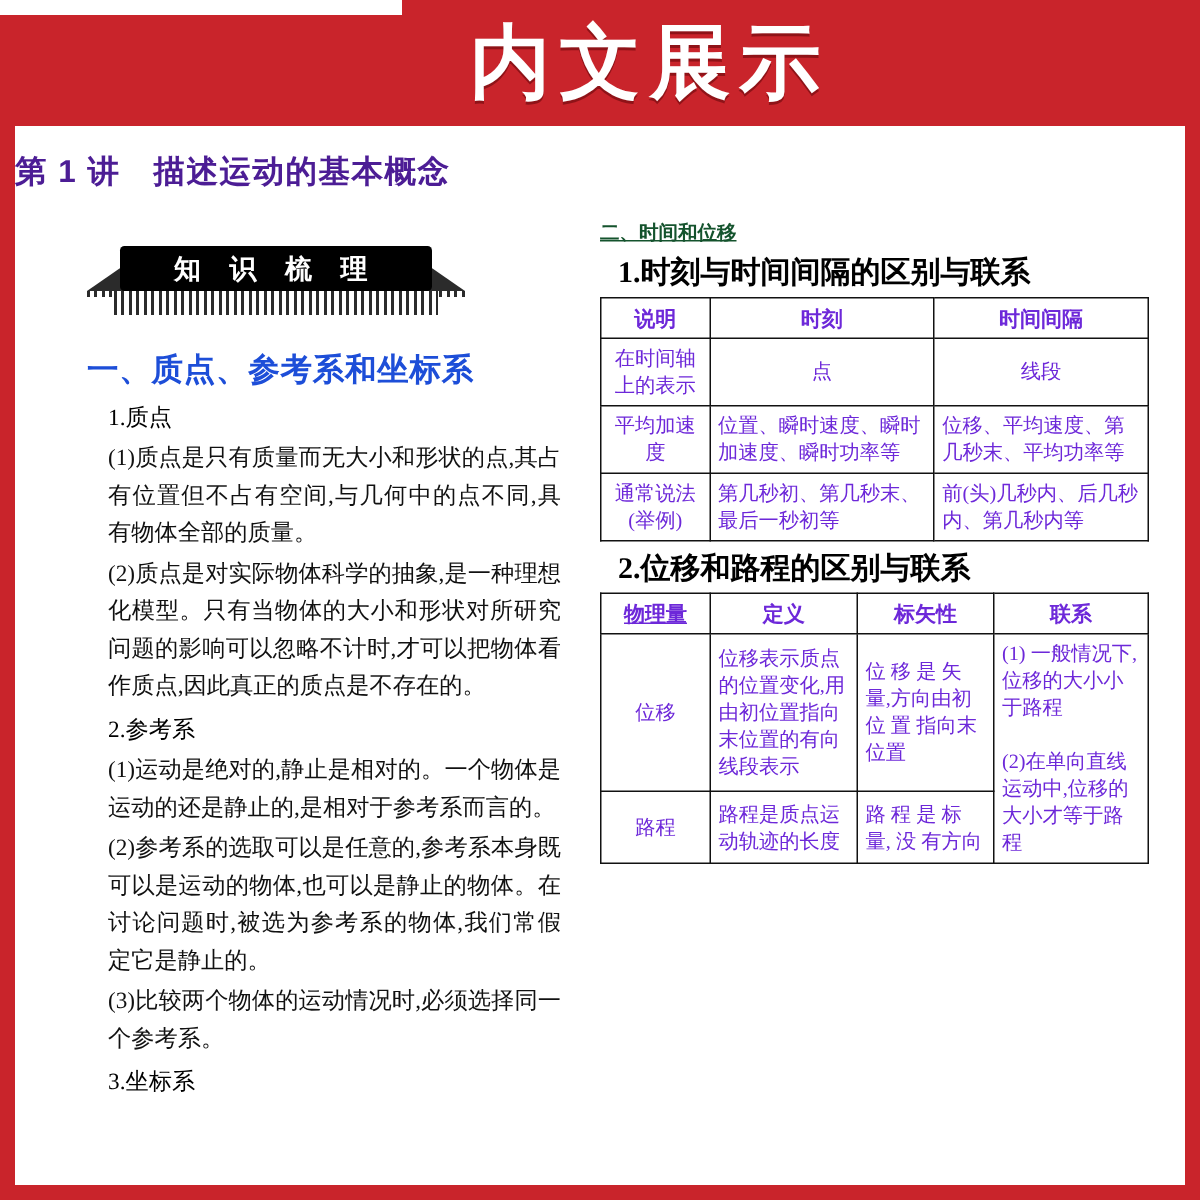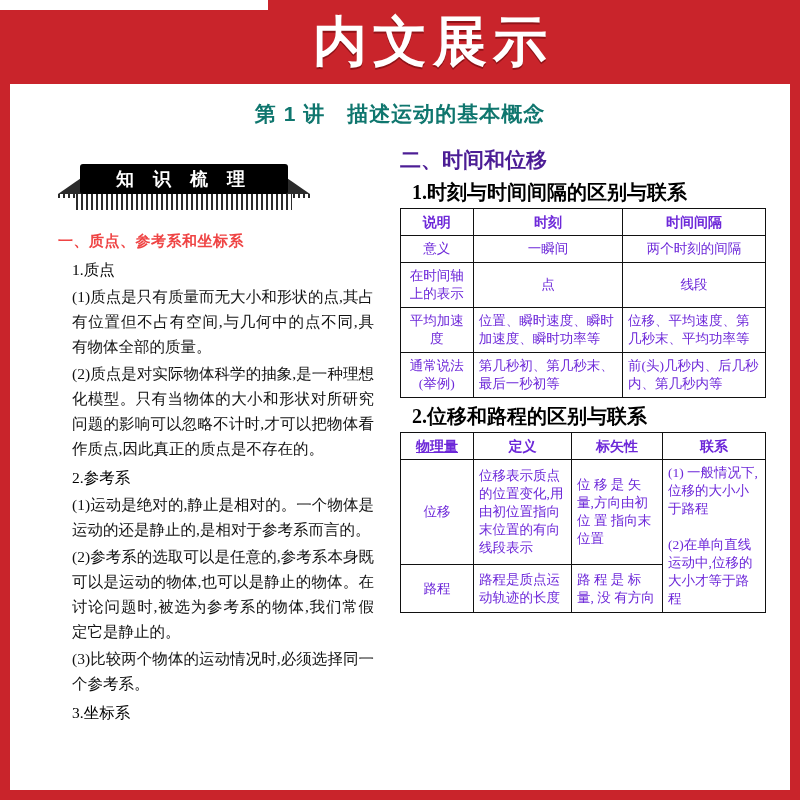--- a/index.html
+++ b/index.html
@@ -36,25 +36,24 @@
   .banner-notch2{
     position:absolute;left:0;top:0;width:10px;height:10px;background:#ffffff;
   }
   
   .paper{
     position:absolute;left:10px;top:84px;
     width:780px;height:706px;
     background:#ffffff;
   }
   .chapter-title{
-    text-align:center;
     font-family:"Liberation Sans", sans-serif;
     font-weight:bold;
     font-size:21px;
-    color:#0f766e;
+    color:#4c1d95;
     padding-top:16px;
     letter-spacing:1px;
   }
   .cols{
     position:absolute;left:0;top:58px;
     width:780px;height:648px;
     display:flex;
   }
   .col-left{
     width:378px;
@@ -110,46 +109,47 @@
   }
   .kn-hatch2{
     position:absolute;left:0px;top:40px;
     width:252px;height:4px;
     background:repeating-linear-gradient(90deg,#2b2b2b 0px,#2b2b2b 2px,#ffffff 2px,#ffffff 5px);
     z-index:1;
   }
   h3.sec{
     font-family:"Liberation Sans", sans-serif;
     font-weight:bold;
-    font-size:15px;
+    font-size:21px;
     margin:14px 0 6px 0;
-    color:#ef4444;
+    color:#1d4ed8;
     letter-spacing:0.5px;
   }
   .para{
     font-size:15.5px;
     line-height:25px;
     color:#111;
     margin:2px 0;
     text-align:justify;
   }
   .sub{ margin-left:14px; }
   h4.sub-h{
     font-size:15.5px;
     font-weight:normal;
     margin:4px 0 2px 14px;
     line-height:25px;
   }
   
   h3.sec-r{
     font-family:"Liberation Sans", sans-serif;
     font-weight:bold;
-    font-size:21px;
+    font-size:13px;
     margin:4px 0 6px 0;
-    color:#4c1d95;
+    color:#14532d;
+    text-decoration:underline;
   }
   .r-sub{
     font-size:20px;
     line-height:24px;
     margin:2px 0 4px 12px;
     font-weight:bold;
   }
   table{
     border-collapse:collapse;
     width:100%;
@@ -222,25 +222,20 @@
         <div class="r-sub">1.时刻与时间间隔的区别与联系</div>
 
         <table class="t1">
           <tbody>
               <tr>
             <th>说明</th>
             <th>时刻</th>
             <th>时间间隔</th>
           </tr>
           <tr>
-            <td>意义</td>
-            <td class="c">一瞬间</td>
-            <td class="c">两个时刻的间隔</td>
-          </tr>
-          <tr>
             <td>在时间轴上的表示</td>
             <td class="c">点</td>
             <td class="c">线段</td>
           </tr>
           <tr>
             <td>平均加速度</td>
             <td>位置、瞬时速度、瞬时加速度、瞬时功率等</td>
             <td>位移、平均速度、第几秒末、平均功率等</td>
           </tr>
           <tr>

